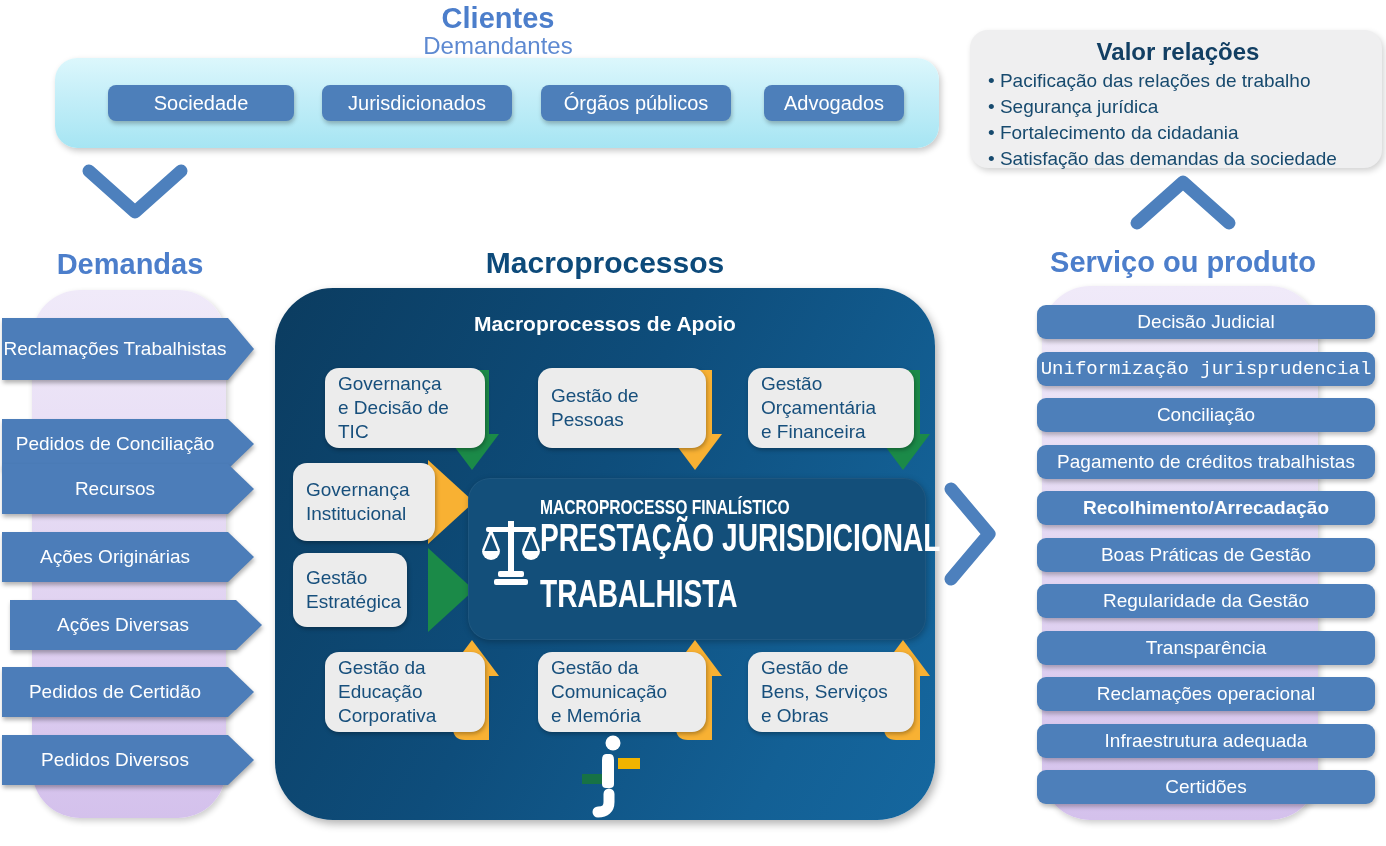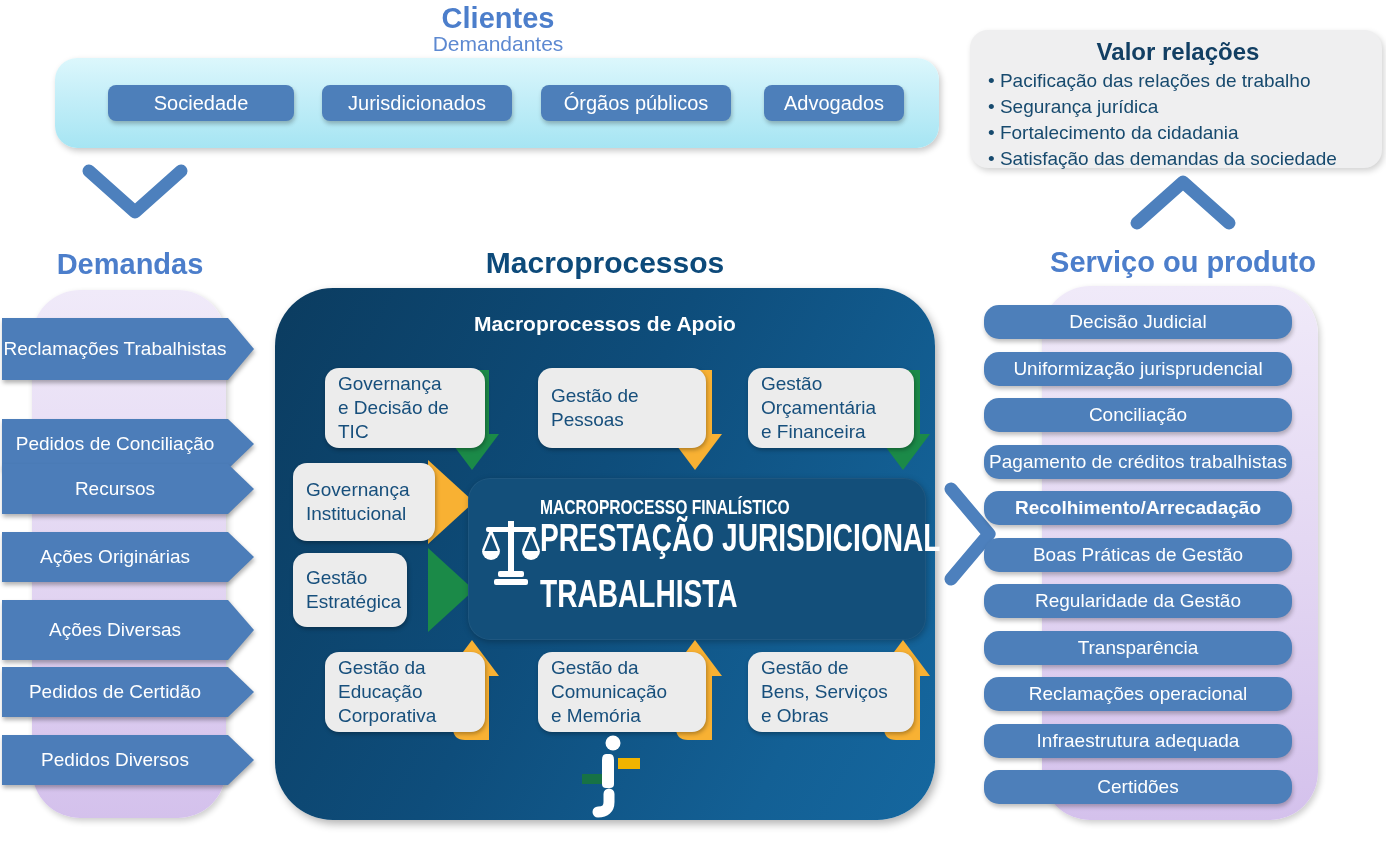--- a/index.html
+++ b/index.html
@@ -5,21 +5,21 @@
   * { margin:0; padding:0; box-sizing:border-box; }
   html,body { background:#ffffff; }
   body { font-family:"Liberation Sans", sans-serif; }
   .canvas { position:relative; width:1386px; height:846px; background:#fff; overflow:hidden; }
 
   .abs { position:absolute; }
 
   
   .h-blue  { font-weight:bold; font-size:29px; color:#4c7ecb; text-align:center; }
   .h-navy  { font-weight:bold; font-size:29px; color:#0d4a7a; text-align:center; }
-  .subtitle{ font-size:21px; color:#5d89d1; text-align:center; }
+  .subtitle{ font-size:24px; color:#5d89d1; text-align:center; }
 
   
   .clients-box { left:55px; top:58px; width:884px; height:90px; border-radius:22px;
     background:linear-gradient(180deg,#dcf7fc 0%,#c3eef8 45%,#a6e5f3 100%);
     box-shadow:2px 3px 6px rgba(0,0,0,.22); }
   .client-btn { position:absolute; top:85px; height:36px; border-radius:8px; background:#4d7fba;
     color:#fff; font-size:20px; display:flex; align-items:center; justify-content:center;
     box-shadow:1px 3px 4px rgba(0,0,0,.25); }
 
   
@@ -33,21 +33,21 @@
   .purple { border-radius:48px; background:linear-gradient(180deg,#f0eaf9 0%,#e2d5f2 55%,#d4c1ec 100%);
     box-shadow:2px 3px 6px rgba(0,0,0,.2); }
 
   
   .pent-wrap { filter:drop-shadow(1px 3px 2px rgba(0,0,0,.3)); }
   .pent { width:100%; height:100%; background:#4c7db9; color:#fff; font-size:19px; line-height:22px;
     display:flex; align-items:center; justify-content:center; text-align:center; padding-right:26px;
     clip-path:polygon(0 0, calc(100% - 26px) 0, 100% 50%, calc(100% - 26px) 100%, 0 100%); }
 
   
-  .pill { left:984px; width:308px; height:34px; border-radius:15px; background:#4d7fba; color:#fff;
+  .pill { left:1037px; width:338px; height:34px; border-radius:9px; background:#4d7fba; color:#fff;
     font-size:19px; display:flex; align-items:center; justify-content:center;
     box-shadow:1px 3px 4px rgba(0,0,0,.25); }
 
   
   .dark-box { left:275px; top:288px; width:660px; height:532px; border-radius:58px;
     background:linear-gradient(118deg,#0b3c60 0%,#0e4d7b 45%,#136095 80%,#15679f 100%);
     box-shadow:3px 4px 8px rgba(0,0,0,.3); }
   .apoio-label { left:275px; top:312px; width:660px; text-align:center; color:#fff; font-weight:bold; font-size:21px; }
 
   .gray-box { background:#ececec; border-radius:14px; color:#174f7c; font-size:19px; line-height:24px;
@@ -105,21 +105,21 @@
     </div>
   <div class="abs pent-wrap" style="left:2px; top:396px; width:252px; height:50px;margin-top:23px;">
     <div class="pent">Pedidos de Conciliação</div>
     </div>
   <div class="abs pent-wrap" style="left:2px; top:464px; width:252px; height:50px;">
     <div class="pent">Recursos</div>
     </div>
   <div class="abs pent-wrap" style="left:2px; top:532px; width:252px; height:50px;">
     <div class="pent">Ações Originárias</div>
     </div>
-  <div class="abs pent-wrap" style="left:2px; top:600px; width:252px; height:60px;">
+  <div class="abs pent-wrap" style="left:10px; top:600px; width:252px; height:50px;">
     <div class="pent">Ações Diversas</div>
     </div>
   <div class="abs pent-wrap" style="left:2px; top:667px; width:252px; height:50px;">
     <div class="pent">Pedidos de Certidão</div>
     </div>
   <div class="abs pent-wrap" style="left:2px; top:735px; width:252px; height:50px;">
     <div class="pent">Pedidos Diversos</div>
     </div>
 
   <div class="abs h-navy" style="left:400px; top:246px; width:410px; font-size:30px;">Macroprocessos</div>
@@ -189,21 +189,21 @@
     <rect x="4" y="40" width="20" height="10" fill="#177245"></rect>
     <circle cx="35" cy="9" r="7.5" fill="#fff"></circle>
     <path d="M28 20 Q24 20 24 26 L24 50 Q24 54 28 54 L32 54 Q36 54 36 50 L36 26 Q36 20 32 20 Z" fill="#fff"></path>
     <path d="M31 60 L31 68 Q31 78 20 78" fill="none" stroke="#fff" stroke-width="11" stroke-linecap="round"></path>
   </svg>
 
   <div class="abs h-blue" style="left:1030px; top:246px; width:306px;">Serviço ou produto</div>
   <div class="abs purple" style="left:1042px; top:286px; width:276px; height:534px;"></div>
 
   <div class="abs pill" style="top:305px;">Decisão Judicial</div>
-  <div class="abs pill" style="top:352px;">Uniformização jurisprudencial</div>
+  <div class="abs pill" style="top:352px;font-family:Liberation Mono, monospace;">Uniformização jurisprudencial</div>
   <div class="abs pill" style="top:398px;">Conciliação</div>
   <div class="abs pill" style="top:445px;">Pagamento de créditos trabalhistas</div>
   <div class="abs pill" style="top:491px;font-weight:bold;">Recolhimento/Arrecadação</div>
   <div class="abs pill" style="top:538px;">Boas Práticas de Gestão</div>
   <div class="abs pill" style="top:584px;">Regularidade da Gestão</div>
   <div class="abs pill" style="top:631px;">Transparência</div>
   <div class="abs pill" style="top:677px;">Reclamações operacional</div>
   <div class="abs pill" style="top:724px;">Infraestrutura adequada</div>
   <div class="abs pill" style="top:770px;">Certidões</div>
 

